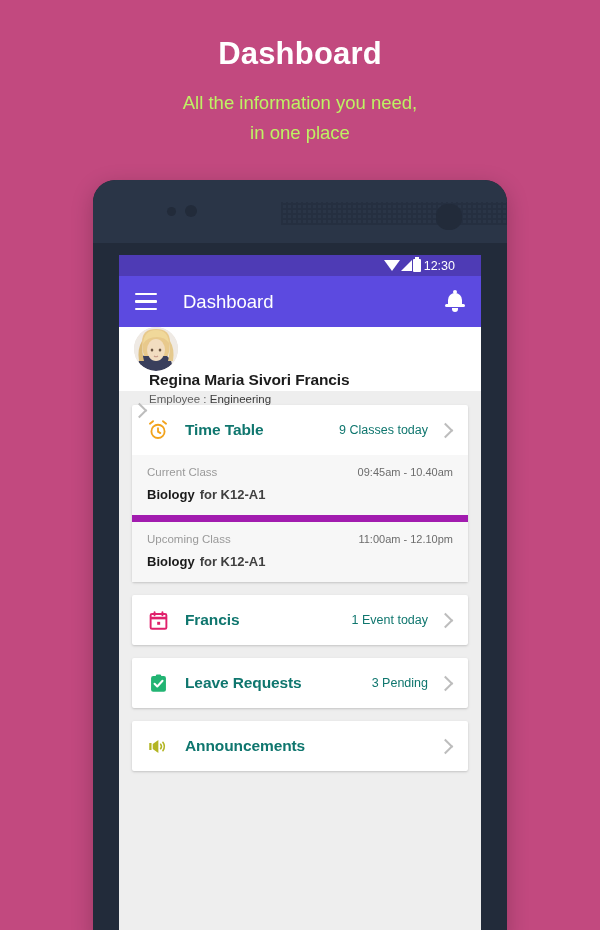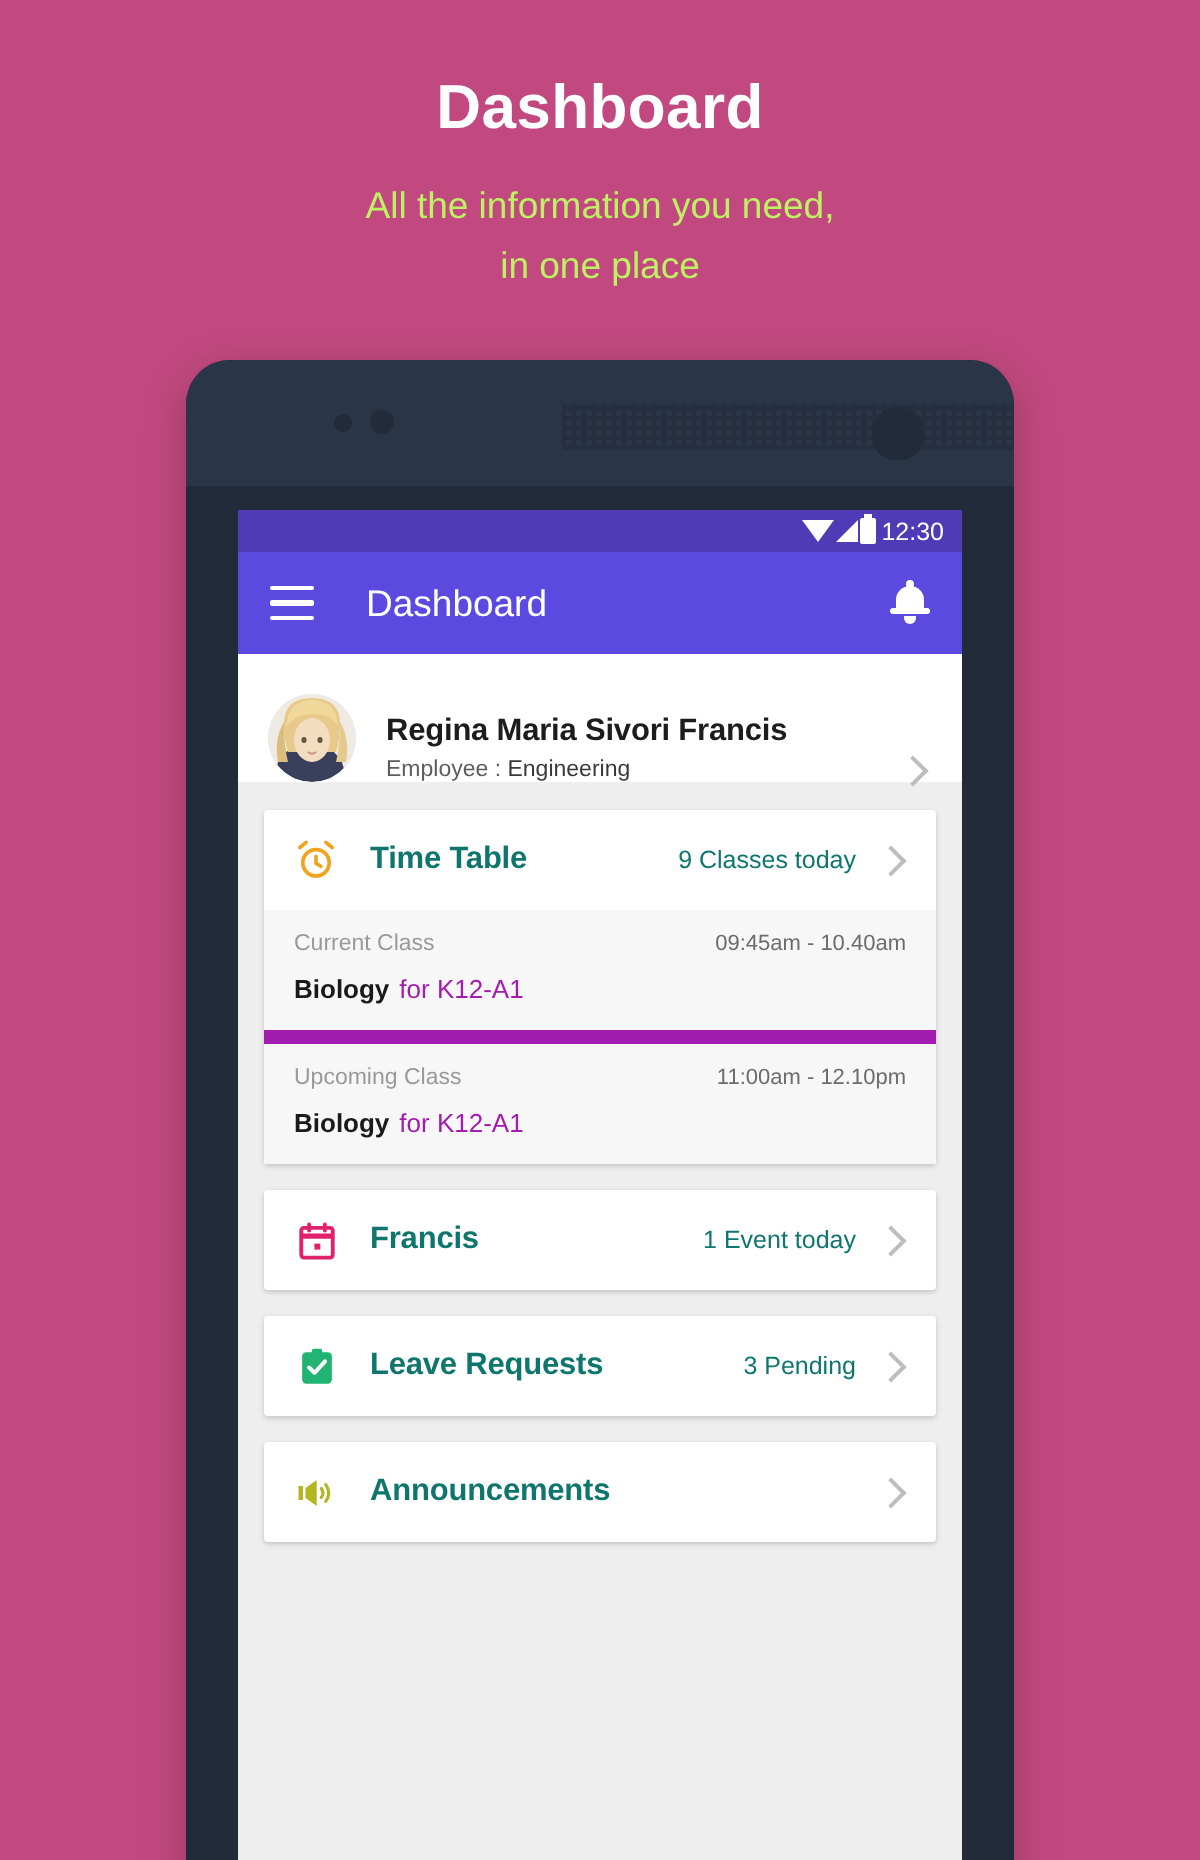--- a/index.html
+++ b/index.html
@@ -62,21 +62,21 @@
   
   .screen {
     position:absolute; left:26px; top:75px;
     width:362px; height:685px;
     background:#eeeeee; overflow:hidden;
   }
   
   .statusbar {
     height:21px; background:#4e3bb5;
     display:flex; align-items:center; justify-content:flex-end;
-    padding-right:9px; gap:1px;
+    padding-right:26px; gap:1px;
   }
   .sb-wifi {
     width:0; height:0;
     border-left:8px solid transparent; border-right:8px solid transparent;
     border-top:11px solid #ffffff;
   }
   .sb-signal {
     width:0; height:0;
     border-left:11px solid transparent;
     border-bottom:11px solid #ffffff;
@@ -116,22 +116,23 @@
   }
   .bell .b-top{
     position:absolute; left:8px; top:-1px; width:4px; height:4px;
     background:#ffffff; border-radius:50%;
   }
   
   .content { height:613px; background:#eeeeee; position:relative; overflow:hidden; }
   
   .profile {
     background:#ffffff; height:64px;
-    display:flex; align-items:flex-end; padding:0 15px;
+    display:flex; align-items:flex-start; padding:0 15px;
     cursor:pointer;
+    flex-direction:column;
   }
   .avatar {
     width:44px; height:44px; border-radius:50%; flex:0 0 44px;
     overflow:hidden; position:relative; background:#e8e2dc;
   }
   .profile-text { flex:1; margin-left:15px; }
   .profile-name { font-size:15.5px; font-weight:bold; color:#1c1c1c; letter-spacing:-.1px; }
   .profile-role { font-size:11.5px; color:#5d5d5d; margin-top:4px; }
   .profile-role b { font-weight:400; color:#3a3a3a; }
   .chev {
@@ -155,21 +156,21 @@
   .card-meta { margin-left:auto; font-size:12.5px; color:#0f766e; margin-right:12px; }
   
   .tt-body { background:#f7f7f7; }
   .tt-row { padding:11px 15px 13px 15px; }
   .tt-row + .tt-row { border-top:7px solid #a21caf; }
   .tt-head { display:flex; justify-content:space-between; }
   .tt-label { font-size:11.5px; color:#9a9a9a; }
   .tt-time { font-size:11px; color:#6c6c6c; }
   .tt-sub { margin-top:9px; font-size:13px; color:#1a1a1a; }
   .tt-sub b { font-weight:bold; }
-  .tt-sub span { font-weight:400; margin-left:5px; color:#a21caf; }
+  .tt-sub span { font-weight:700; margin-left:5px; color:#404040; }
 </style>
 </head>
 <body>
 
 <div class="promo">
 
   <div class="promo-head">
     <div class="promo-title">Dashboard</div>
     <div class="promo-sub">
       <div>All the information you need,</div>

